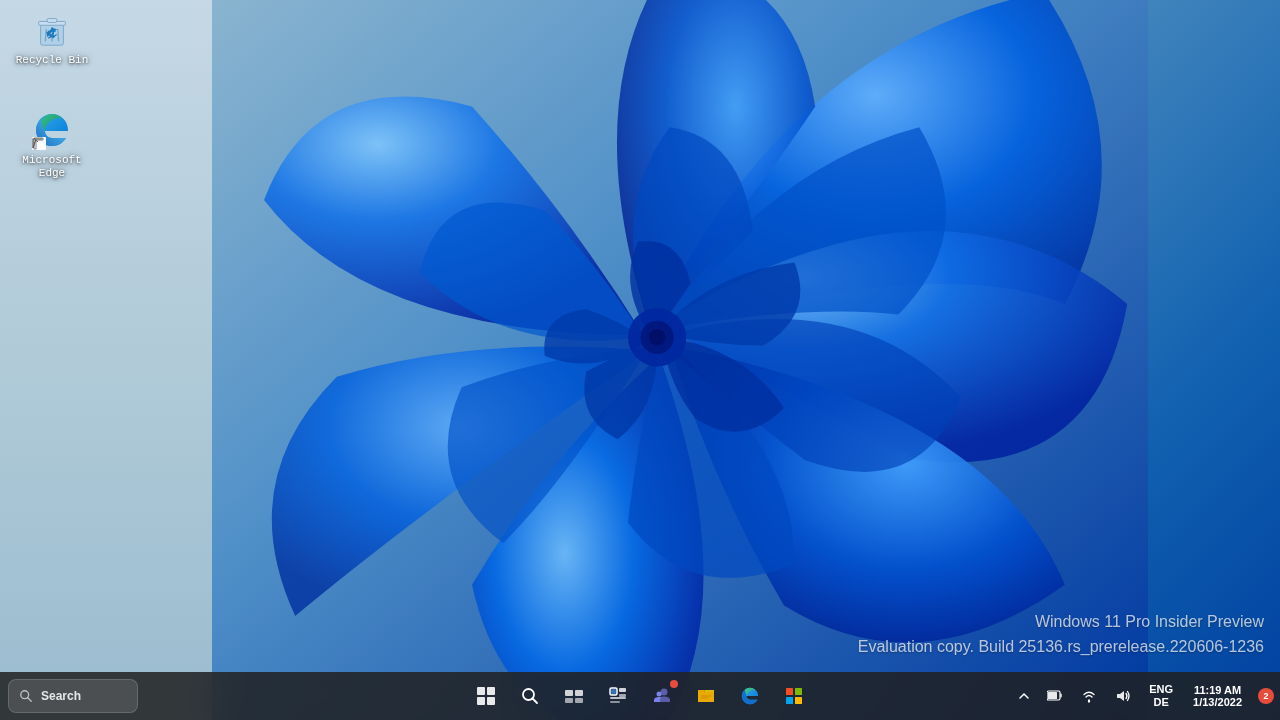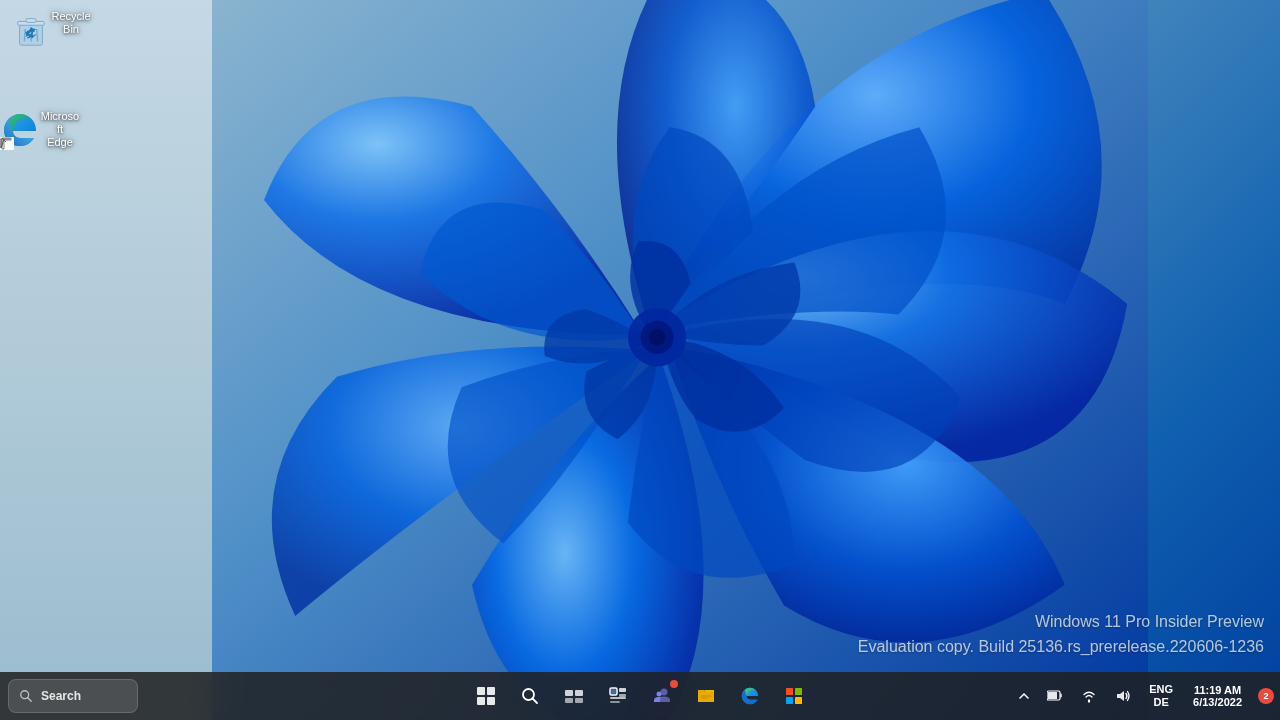--- a/index.html
+++ b/index.html
@@ -38,25 +38,26 @@
       left: 0;
       width: 260px;
       height: 720px;
       background: linear-gradient(180deg, #c5d8e5 0%, #b0cad8 50%, #9abccf 100%);
     }
 
     
     .desktop-icon {
       position: absolute;
       display: flex;
-      flex-direction: row;
-      align-items: flex-start;
+      flex-direction: column;
+      align-items: center;
       cursor: pointer;
       width: 80px;
       text-align: center;
+      font-family: Liberation Mono, monospace;
     }
 
     .desktop-icon .icon-img {
       width: 40px;
       height: 40px;
       display: flex;
       align-items: center;
       justify-content: center;
       margin-bottom: 4px;
     }
@@ -331,21 +332,21 @@
         <g transform="translate(20,23) scale(0.45)" fill="none" stroke="#1a7abf" stroke-width="2.5" stroke-linecap="round" stroke-linejoin="round">
           <path d="M 0,-12 L 8,-4 L 4,-4 Q 4,8 -8,12 Q 4,4 2,-4 L -2,-4 Z" fill="#1a7abf"></path>
           <path d="M 10,4 L 2,12 L 2,8 Q -10,8 -8,-4 Q -4,8 4,6 L 4,10 Z" fill="#1a7abf"></path>
           <path d="M -10,8 L -12,-2 L -8,0 Q -2,-12 10,-8 Q -4,-8 -6,-2 L -2,-4 Z" fill="#1a7abf"></path>
         </g>
       </svg>
     </div>
     <span class="icon-label">Recycle Bin</span>
   </div>
 
-  <div class="desktop-icon" style="position:absolute; top:110px; left:0;">
+  <div class="desktop-icon" style="position:absolute; top:110px; left:12px;">
     <div class="icon-img" style="position:relative;">
 
       <svg width="40" height="40" viewBox="0 0 40 40" xmlns="http://www.w3.org/2000/svg">
         <defs>
           <linearGradient id="edgeGrad1" x1="0%" y1="0%" x2="100%" y2="100%">
             <stop offset="0%" stop-color="#34a8eb"></stop>
             <stop offset="100%" stop-color="#0078d4"></stop>
           </linearGradient>
           <linearGradient id="edgeGrad2" x1="0%" y1="100%" x2="100%" y2="0%">
             <stop offset="0%" stop-color="#1b6bbf"></stop>
@@ -508,21 +509,21 @@
         </svg>
       </div>
 
       <div class="lang-indicator">
         <span style="font-size:11px; color:white;">ENG</span>
         <span style="font-size:11px; color:white;">DE</span>
       </div>
 
       <div class="datetime">
         <span style="font-size:11px; color:white;">11:19 AM</span>
-        <span style="font-size:11px; color:white;">6/13/2022</span>
+        <span style="font-size:11px; color:white;">1/13/2022</span>
       </div>
 
       <div class="notification-dot">
         <span style="font-size:9px;">2</span>
       </div>
 
     </div>
 
   </div>
 

